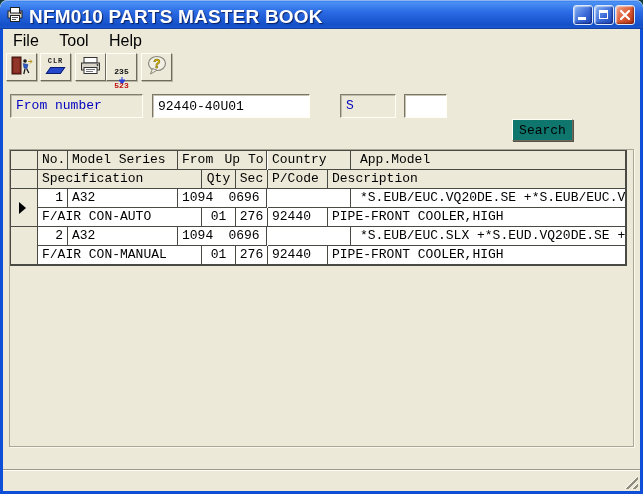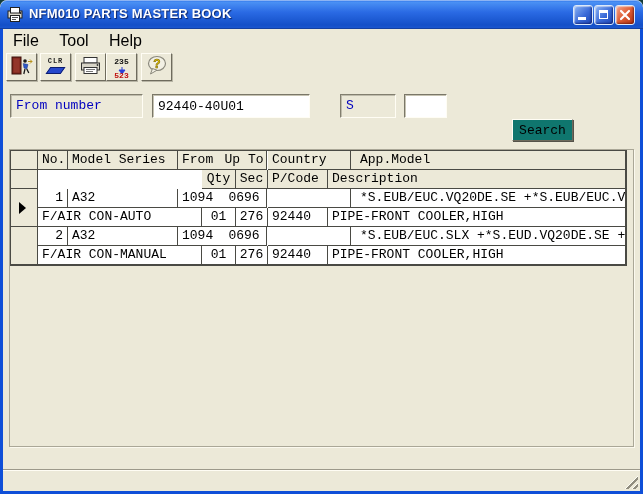--- a/index.html
+++ b/index.html
@@ -15,21 +15,21 @@
   .frame-bottom{left:0;bottom:0;width:643px;height:3px;}
   
   .titlebar{
     position:absolute;left:0;top:0;width:643px;height:29px;z-index:6;
     background:linear-gradient(180deg,#2a70e8 0%,#4a90f4 8%,#2a6ae4 42%,#1450c8 86%,#1c58d2 100%);
     border-radius:7px 7px 0 0;
     box-shadow:inset 0 1px 0 rgba(255,255,255,.45), inset 0 -1px 0 rgba(0,0,20,.25);
   }
   .app-icon{position:absolute;left:7px;top:6px;width:17px;height:17px;}
   .title-text{
-    position:absolute;left:29px;top:6px;color:#fff;font-size:13px;font-weight:bold;
+    position:absolute;left:29px;top:6px;color:#fff;font-size:19px;font-weight:bold;
     letter-spacing:.2px;text-shadow:1px 1px 1px rgba(0,0,40,.65);white-space:nowrap;
   }
   .winbtn{
     position:absolute;top:5px;width:20px;height:20px;border-radius:3px;
     border:1px solid #dbe9fb;box-sizing:border-box;
   }
   .winbtn.blue{background:linear-gradient(135deg,#8cb4f4 0%,#3a6ad8 55%,#1e46b4 100%);box-shadow:inset -1px -1px 2px rgba(0,0,60,.5),inset 1px 1px 1px rgba(255,255,255,.55);}
   .winbtn.red{background:linear-gradient(135deg,#f4a58c 0%,#df5e35 50%,#b23212 100%);box-shadow:inset -1px -1px 2px rgba(60,0,0,.5),inset 1px 1px 1px rgba(255,255,255,.55);}
   .btn-min{left:573px;} .btn-max{left:594px;} .btn-close{left:615px;}
   .glyph-min{position:absolute;left:4px;bottom:4px;width:8px;height:3px;background:#fff;}
@@ -43,21 +43,21 @@
   
   .toolbar{position:absolute;left:3px;top:50px;width:637px;height:34px;z-index:2;}
   .tbtn{
     position:absolute;top:3px;width:31px;height:28px;background:#ECE9D8;box-sizing:border-box;
     border:1px solid;border-color:#fffdf4 #6e6b5d #6e6b5d #fffdf4;
     box-shadow:1px 1px 0 #b8b5a5;text-align:center;
   }
   .tb-exit{left:3px;} .tb-clr{left:37px;} .tb-print{left:72px;} .tb-num{left:103px;} .tb-help{left:138px;}
   .clr-label{font:bold 7px "Liberation Mono",monospace;letter-spacing:1px;color:#222;margin-top:3px;}
   .clr-eraser{width:13px;height:5px;background:#2547cc;border:1px solid #0c1c6e;transform:skewX(-35deg);margin:2px auto 0 auto;}
-  .num-top{font:bold 8px "Liberation Mono",monospace;color:#111;margin-top:4px;line-height:8px;}
+  .num-top{font:bold 8px "Liberation Mono",monospace;color:#111;margin-top:14px;line-height:8px;}
   .num-bottom{font:bold 8px "Liberation Mono",monospace;color:#c01010;line-height:8px;}
   .num-arrow{line-height:5px;height:6px;}
   
   .sunken-label{
     position:absolute;height:24px;box-sizing:border-box;background:#ECE9D8;
     border:1px solid;border-color:#827f6f #fffdf4 #fffdf4 #827f6f;
     box-shadow:inset 1px 1px 0 rgba(110,107,93,.35);
     font:13px/22px "Liberation Mono",monospace;color:#0000bf;padding-left:5px;z-index:2;
   }
   .lbl-part{left:10px;top:94px;width:133px;}
@@ -212,20 +212,21 @@
 
     <div class="cell selcell sel rh1"></div>
     <div class="cell hcell cA-no rh1" style="text-align:left;padding:0 0 0 4px;">No.</div>
     <div class="cell hcell cA-model rh1">Model Series</div>
     <div class="cell hcell cA-from rh1">From</div>
     <div class="cell hcell cA-upto rh1">Up To</div>
     <div class="cell hcell cA-country rh1">Country</div>
     <div class="cell hcell cA-app rh1">App.Model</div>
 
     <div class="cell selcell sel rh2"></div>
+    <div class="cell hcell cB-spec rh2">Specification</div>
     <div class="cell hcell cB-qty rh2">Qty</div>
     <div class="cell hcell cB-sec rh2">Sec</div>
     <div class="cell hcell cB-pcode rh2">P/Code</div>
     <div class="cell hcell cB-desc rh2">Description</div>
 
     <div class="cell selcell sel sel-rec r1a">
       <div class="row-arrow" style="left:8px;"></div>
     </div>
     <div class="cell cA-no r1a">1</div>
     <div class="cell cA-model r1a">A32</div>

